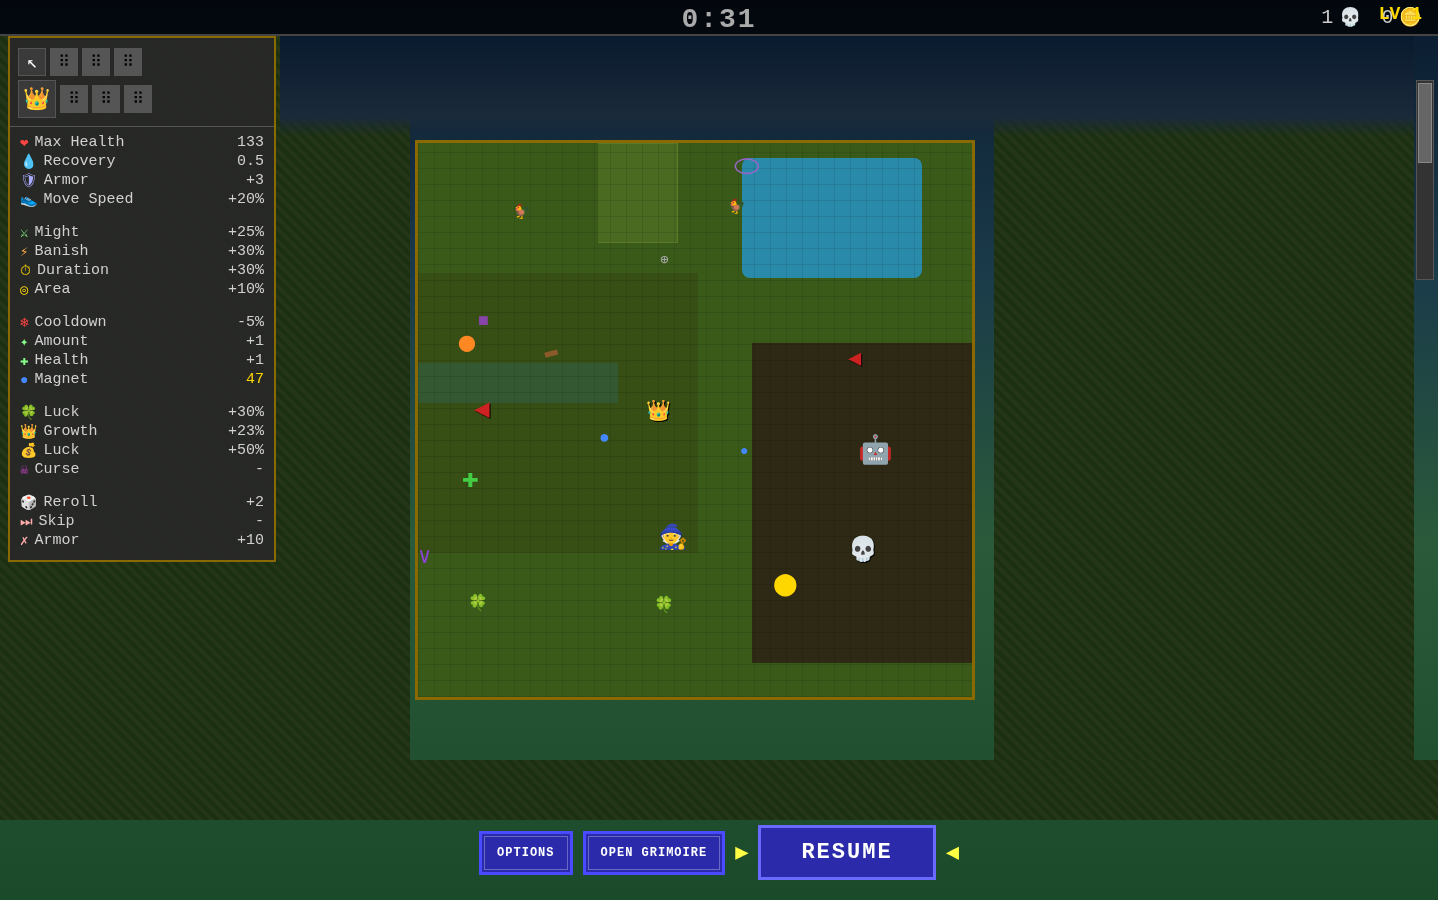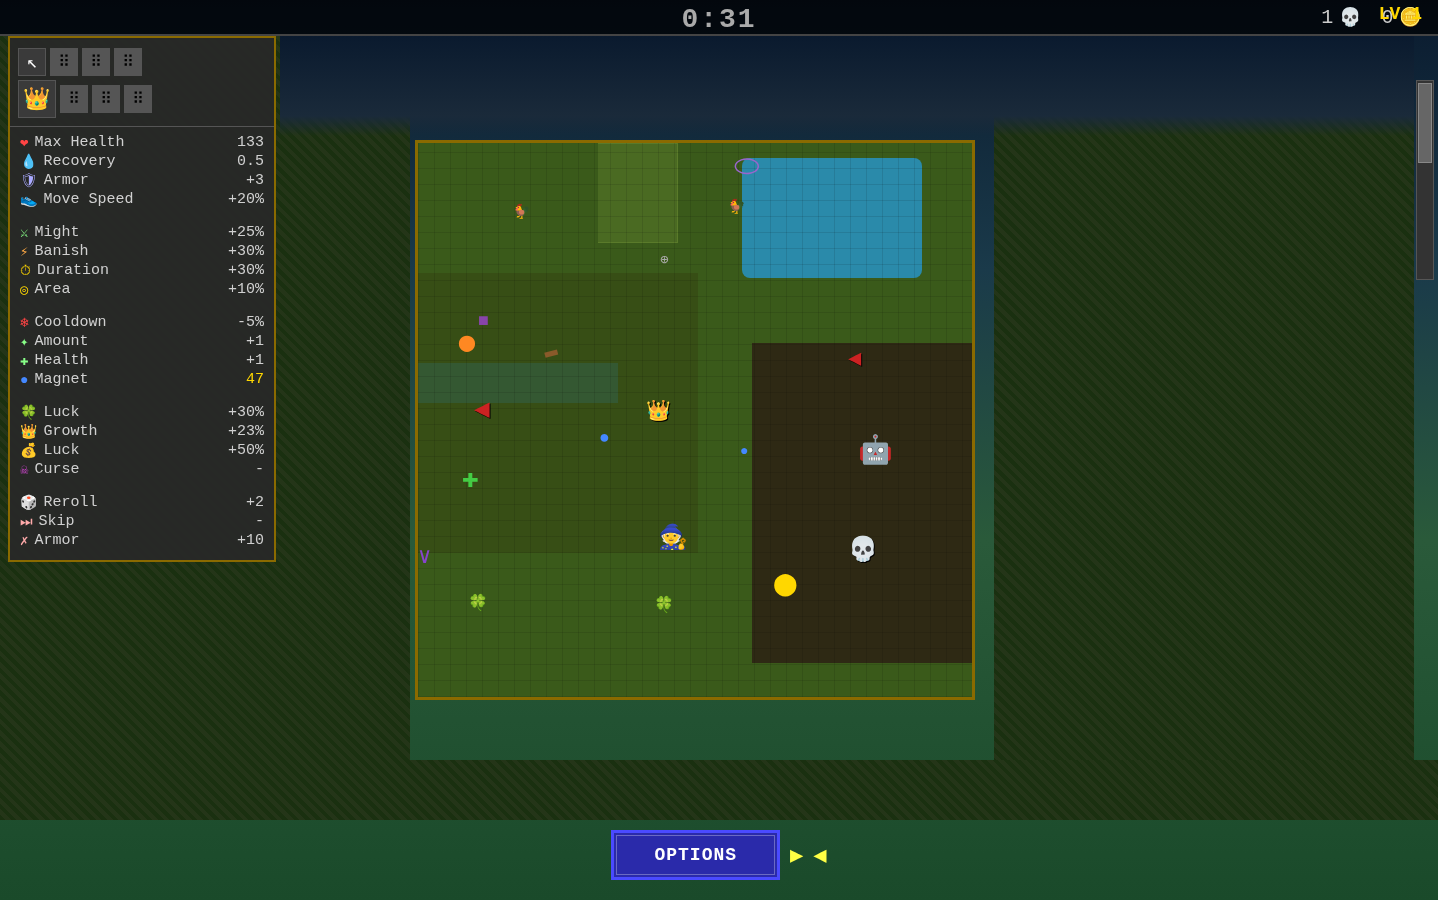--- a/index.html
+++ b/index.html
@@ -251,23 +251,23 @@
       justify-content: center;
       gap: 10px;
       z-index: 20;
     }
 
     .btn-game {
       background: #2a2aaa;
       border: 3px solid #4a4aff;
       color: #ffffff;
       font-family: 'Courier New', Courier, monospace;
-      font-size: 18px;
+      font-size: 12px;
       font-weight: bold;
-      padding: 12px 40px;
+      padding: 12px 15px;
       cursor: pointer;
       text-transform: uppercase;
       letter-spacing: 1px;
       outline: none;
       position: relative;
     }
 
     .btn-game::after {
       content: '';
       position: absolute;
@@ -632,18 +632,20 @@
   <div class="map-entity" style="left:95px;top:60px;font-size:14px;color:#cc8844;">🐓</div>
   <div class="map-entity" style="left:310px;top:55px;font-size:14px;color:#cc8844;">🐓</div>
 
   <div class="map-entity" style="left:0px;top:400px;font-size:22px;color:#8844cc;">∨</div>
 
   <div class="map-entity" style="left:242px;top:108px;font-size:14px;color:#aaaaaa;">⊕</div>
 </div>
 
 <div class="bottom-bar">
   <button class="btn-game">OPTIONS</button>
+  <button class="btn-game">Open Grimoire</button>
 
   <span style="color:#ffff44; font-size:22px; font-weight:bold;">▶</span>
 
+  <button class="btn-resume">RESUME</button>
 
   <span style="color:#ffff44; font-size:22px; font-weight:bold;">◀</span>
 </div>
 
 </body></html>

